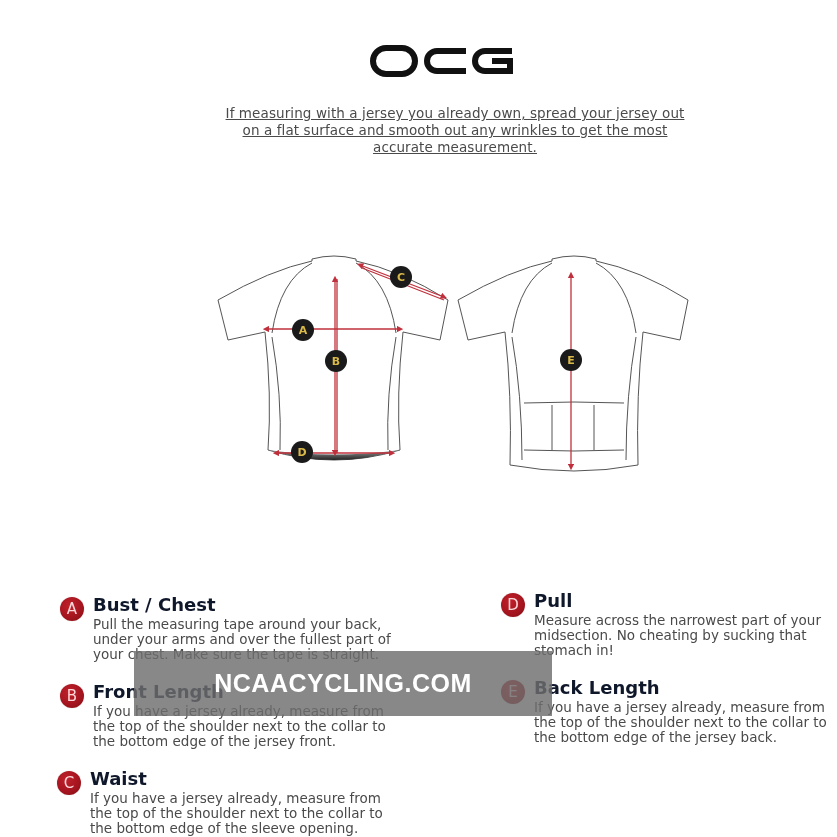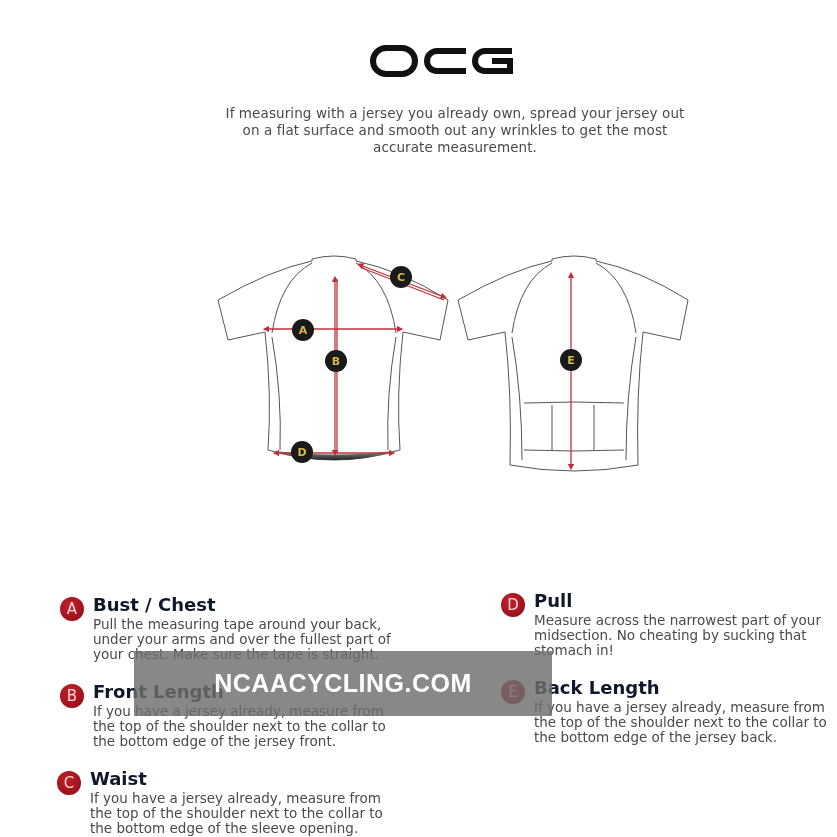--- a/index.html
+++ b/index.html
@@ -25,20 +25,21 @@
     .intro {
       position: absolute;
       left: 220px;
       top: 105px;
       width: 470px;
       text-align: center;
       font-size: 13.5px;
       line-height: 17px;
       color: #4a4a4a;
       letter-spacing: 0.1px;
+      text-decoration: underline;
     }
     .diagram {
       position: absolute;
       left: 210px;
       top: 245px;
       width: 490px;
       height: 230px;
     }
     .section {
       position: absolute;

